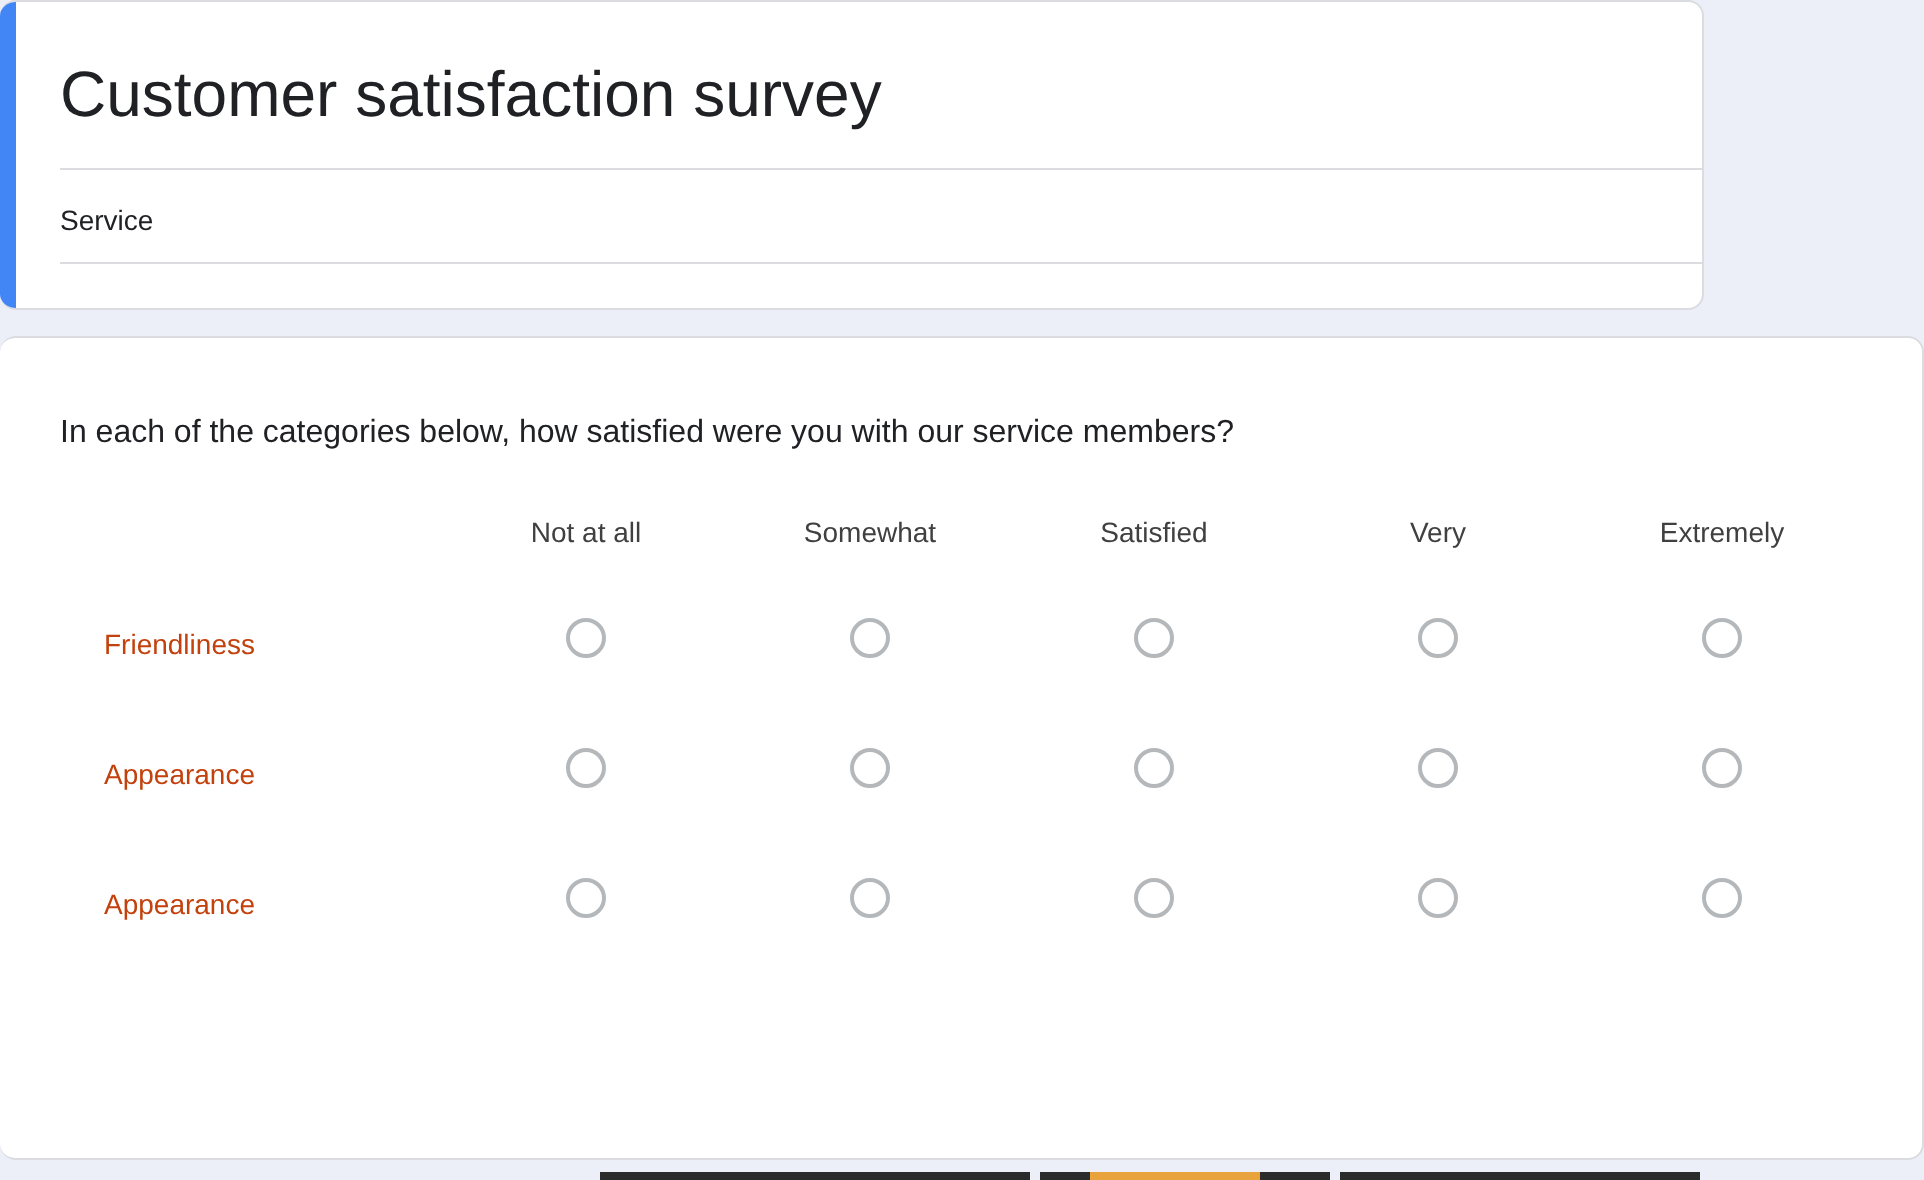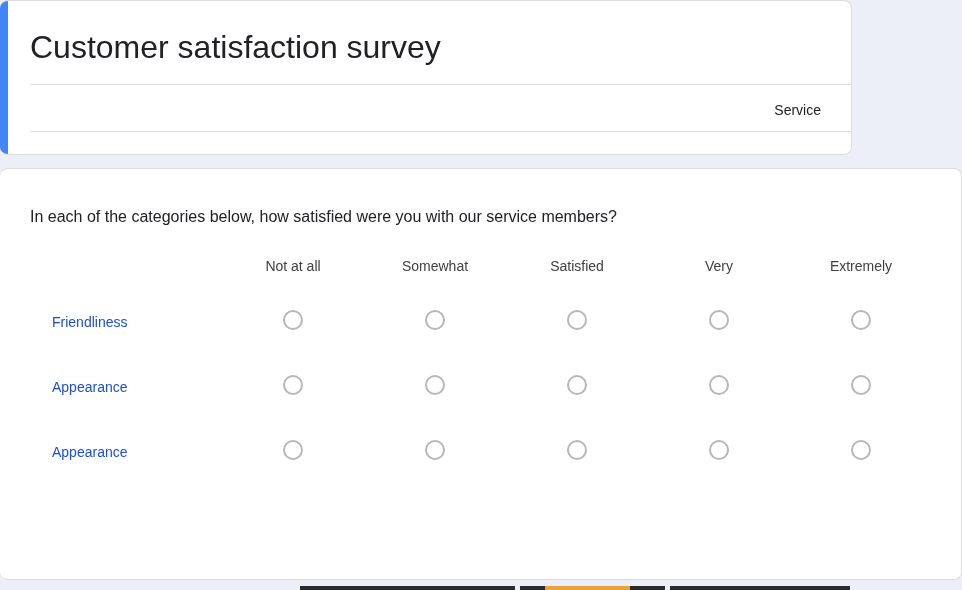--- a/index.html
+++ b/index.html
@@ -58,21 +58,20 @@
     background: #dadce0;
     margin-top: 17px;
     width: 900px;
   }
   .form-description {
     font-size: 14px;
     color: #202124;
     line-height: 20px;
     padding-top: 15px;
     padding-bottom: 11px;
-    text-align: right;
   }
   .desc-rule {
     height: 1px;
     background: #dadce0;
     width: 900px;
   }
 
   
   .question-card {
     position: absolute;
@@ -119,21 +118,21 @@
     padding: 0 0 8px 0;
     height: 30px;
     vertical-align: middle;
     white-space: nowrap;
   }
   .grid th.corner { padding: 0; }
 
   .grid td.row-label {
     font-size: 14px;
     font-weight: 400;
-    color: #1d4ed8;
+    color: #c2410c;
     text-align: left;
     padding-left: 22px;
     height: 63px;
     vertical-align: middle;
     white-space: nowrap;
   }
   .grid td.cell {
     text-align: center;
     vertical-align: middle;
     height: 63px;

